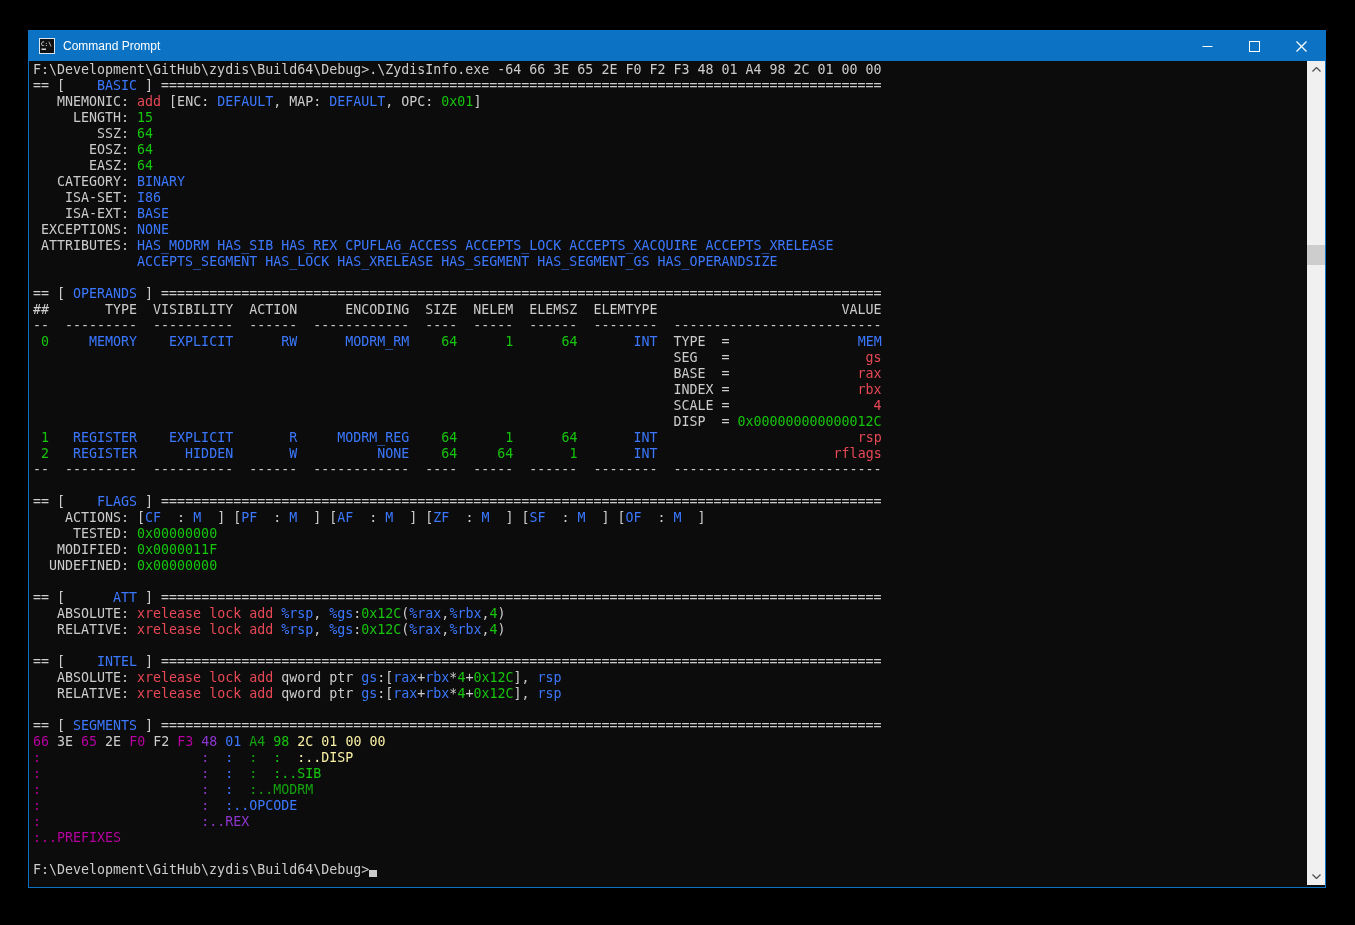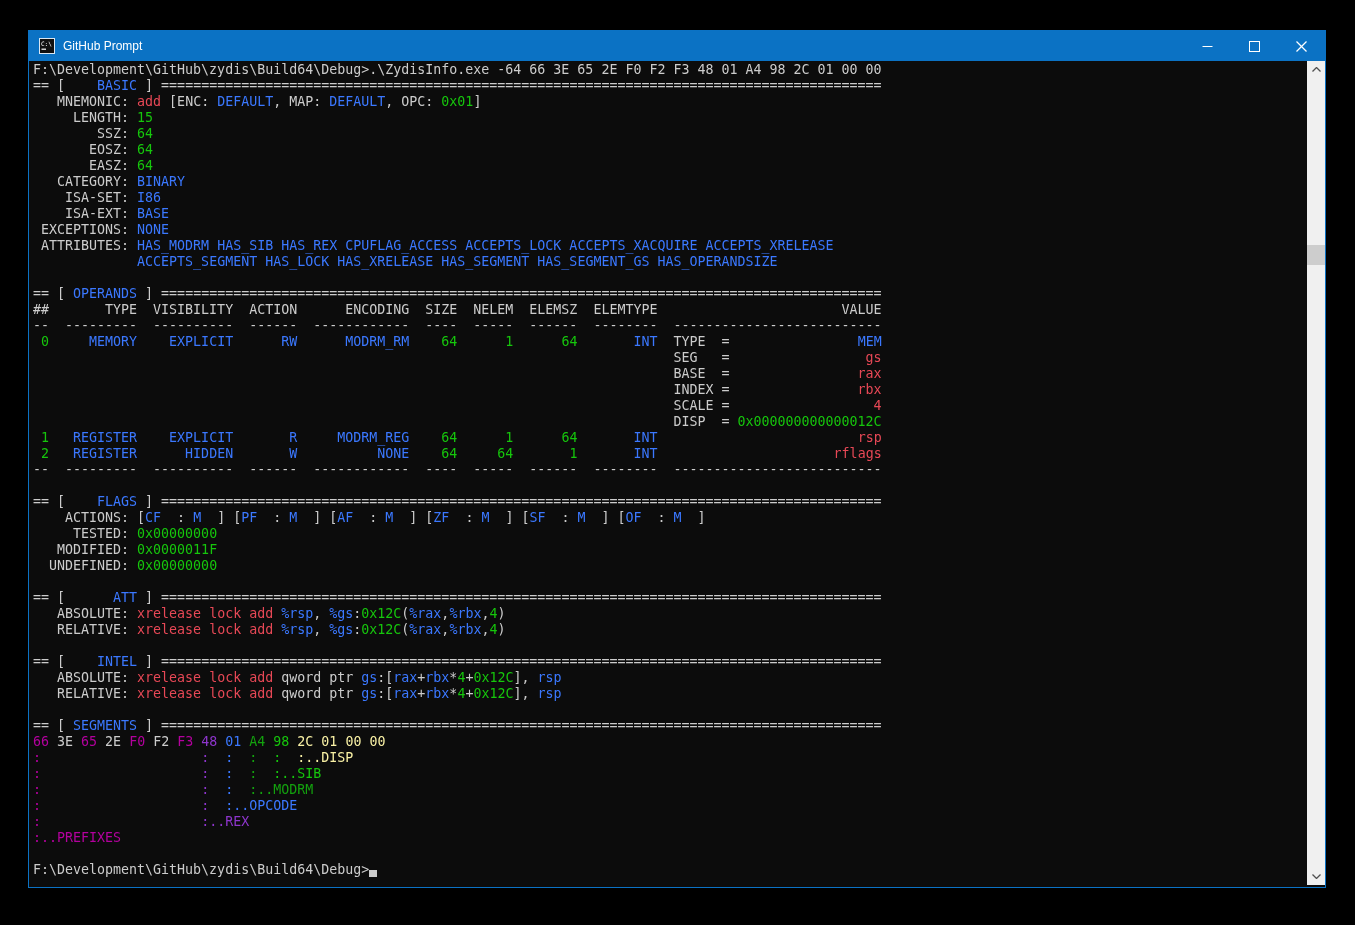--- a/index.html
+++ b/index.html
@@ -43,21 +43,21 @@
 <body>
 
 <div class="window" style="border-color: rgb(11, 114, 196);">
 
   <div class="titlebar" style="background: rgb(11, 114, 196);">
     <svg class="app-icon" viewBox="0 0 16 16" width="16" height="16">
       <rect x="0.5" y="0.5" width="15" height="15" fill="#101010" stroke="#D9E6F2"></rect>
       <text x="2" y="7.5" font-size="6" fill="#FFFFFF" font-family="'DejaVu Sans Mono',monospace">C:\</text>
       <rect x="2.5" y="10.5" width="4.5" height="1.5" fill="#CFCFCF"></rect>
     </svg>
-    <span class="title">GitHub Prompt</span>
+    <span class="title">Command Prompt</span>
     <div class="controls">
       <div class="tbtn">
         <svg width="11" height="11" viewBox="0 0 11 11">
             <line x1="0.5" y1="5.5" x2="10.5" y2="5.5" stroke="#FFFFFF" stroke-width="1"></line>
           </svg>
       </div>
       <div class="tbtn">
         <svg width="11" height="11" viewBox="0 0 11 11">
             <rect x="0.5" y="0.5" width="10" height="10" fill="none" stroke="#FFFFFF" stroke-width="1"></rect>
           </svg>

